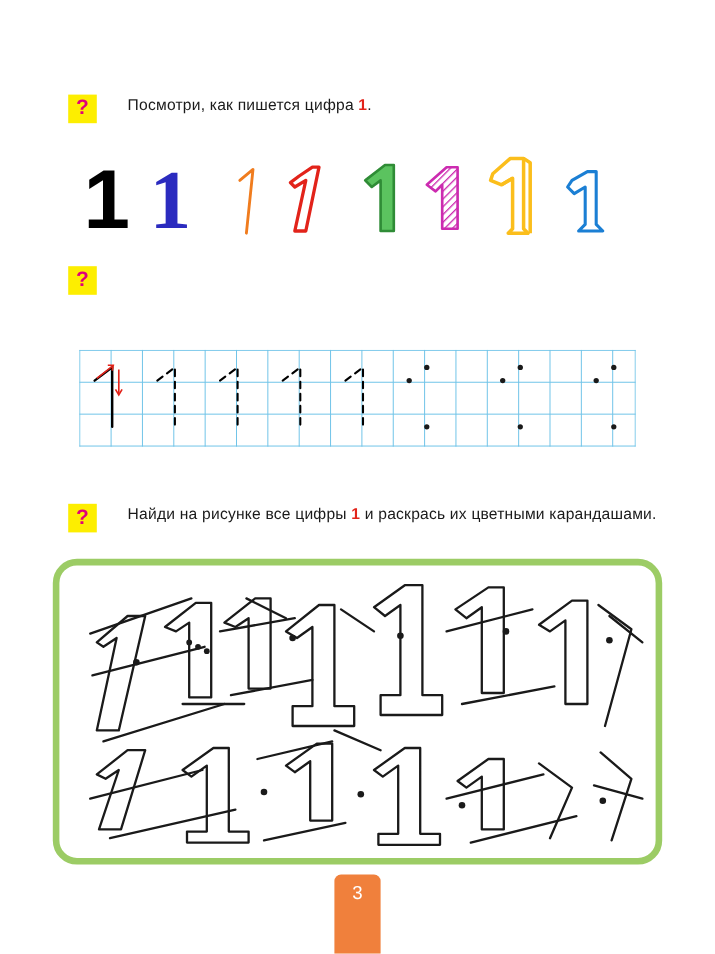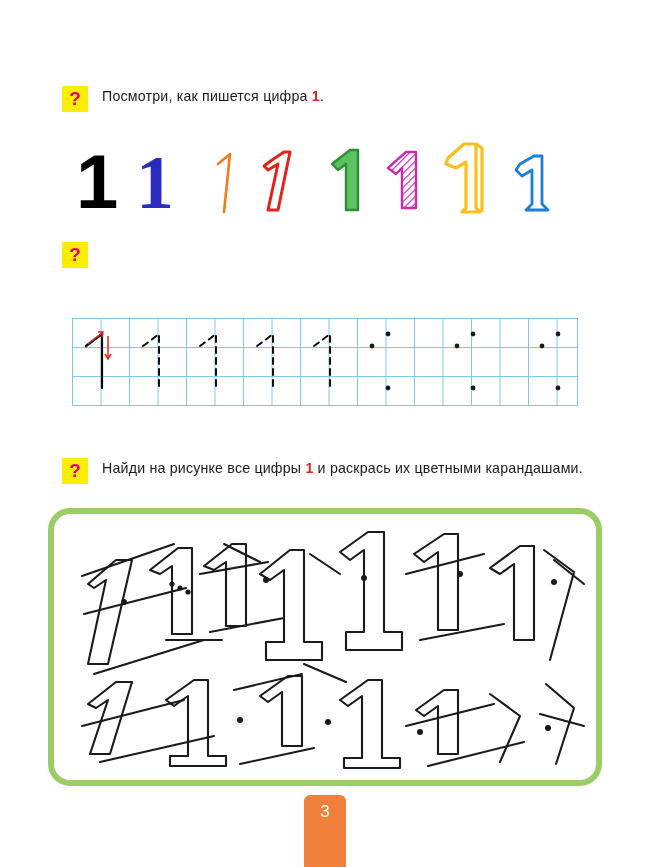--- a/index.html
+++ b/index.html
@@ -33,21 +33,21 @@
     background: #fdee00;
     color: #e0007a;
     font-size: 19px;
     font-weight: bold;
     line-height: 26px;
     text-align: center;
     flex: 0 0 auto;
     font-family: "Liberation Sans", sans-serif;
   }
   .task-text {
-    margin-left: 14px;
+    margin-left: 28px;
     font-size: 14.2px;
     line-height: 21px;
     color: #1a1a1a;
     letter-spacing: 0.2px;
     max-width: 470px;
   }
   .hl {
     color: #e2231a;
     font-weight: bold;
   }

